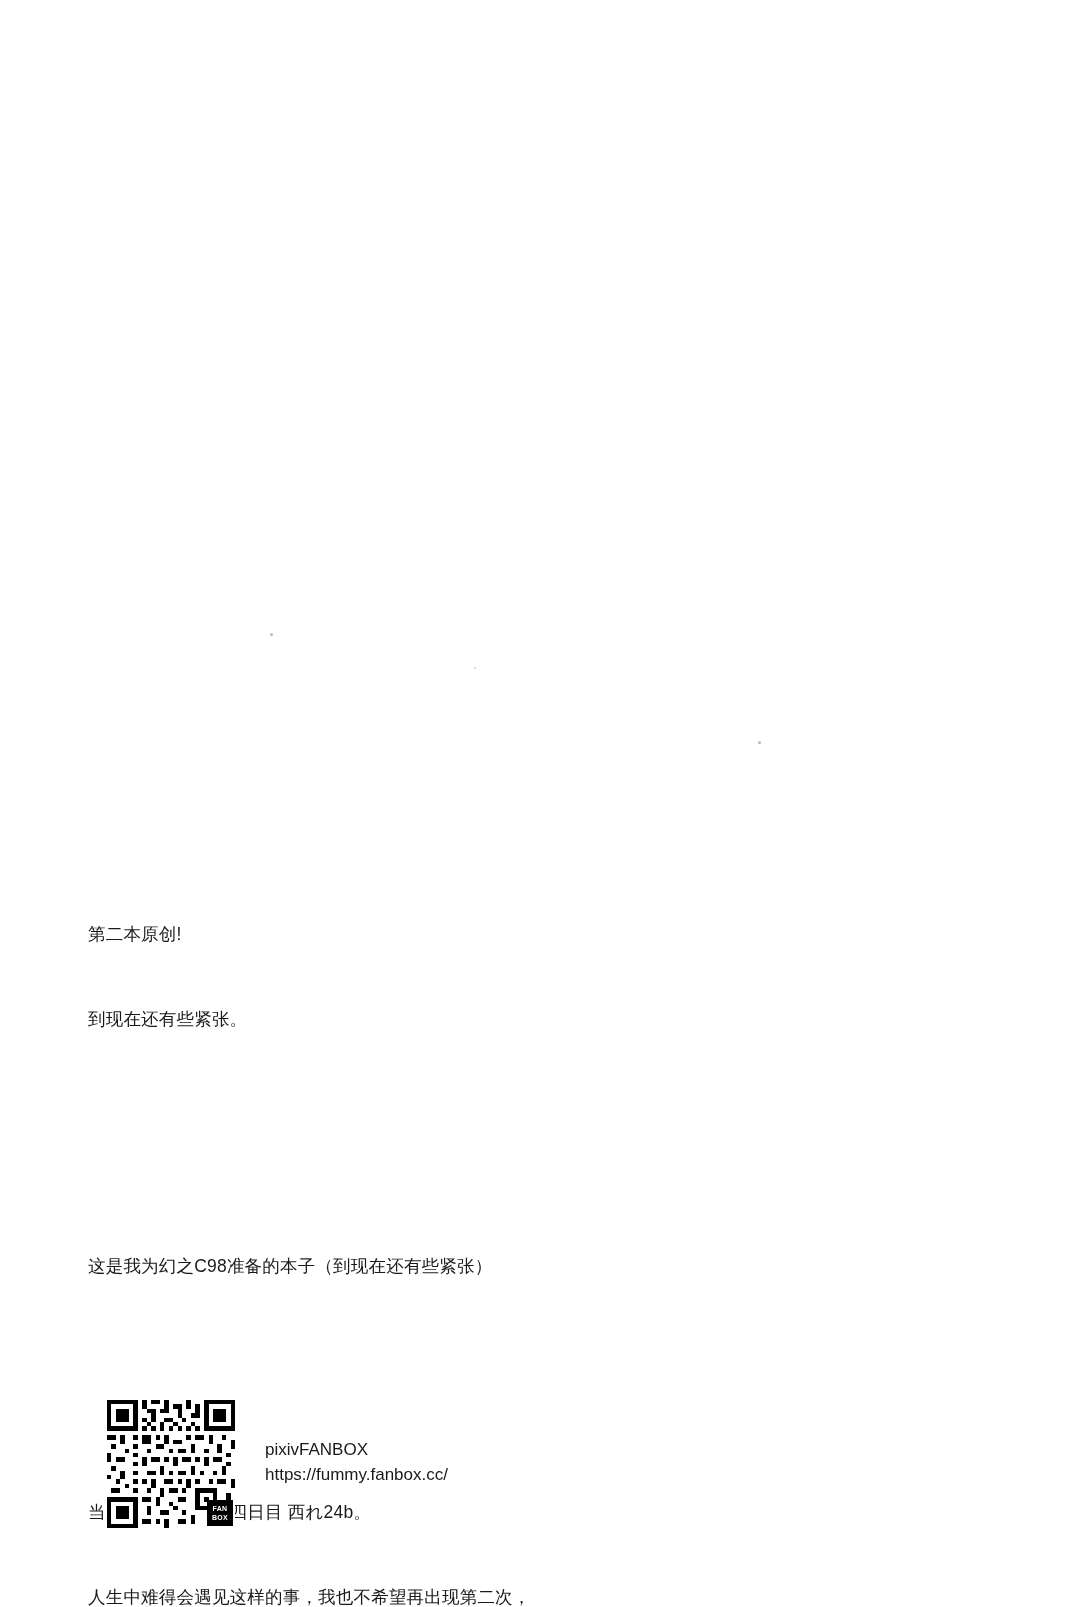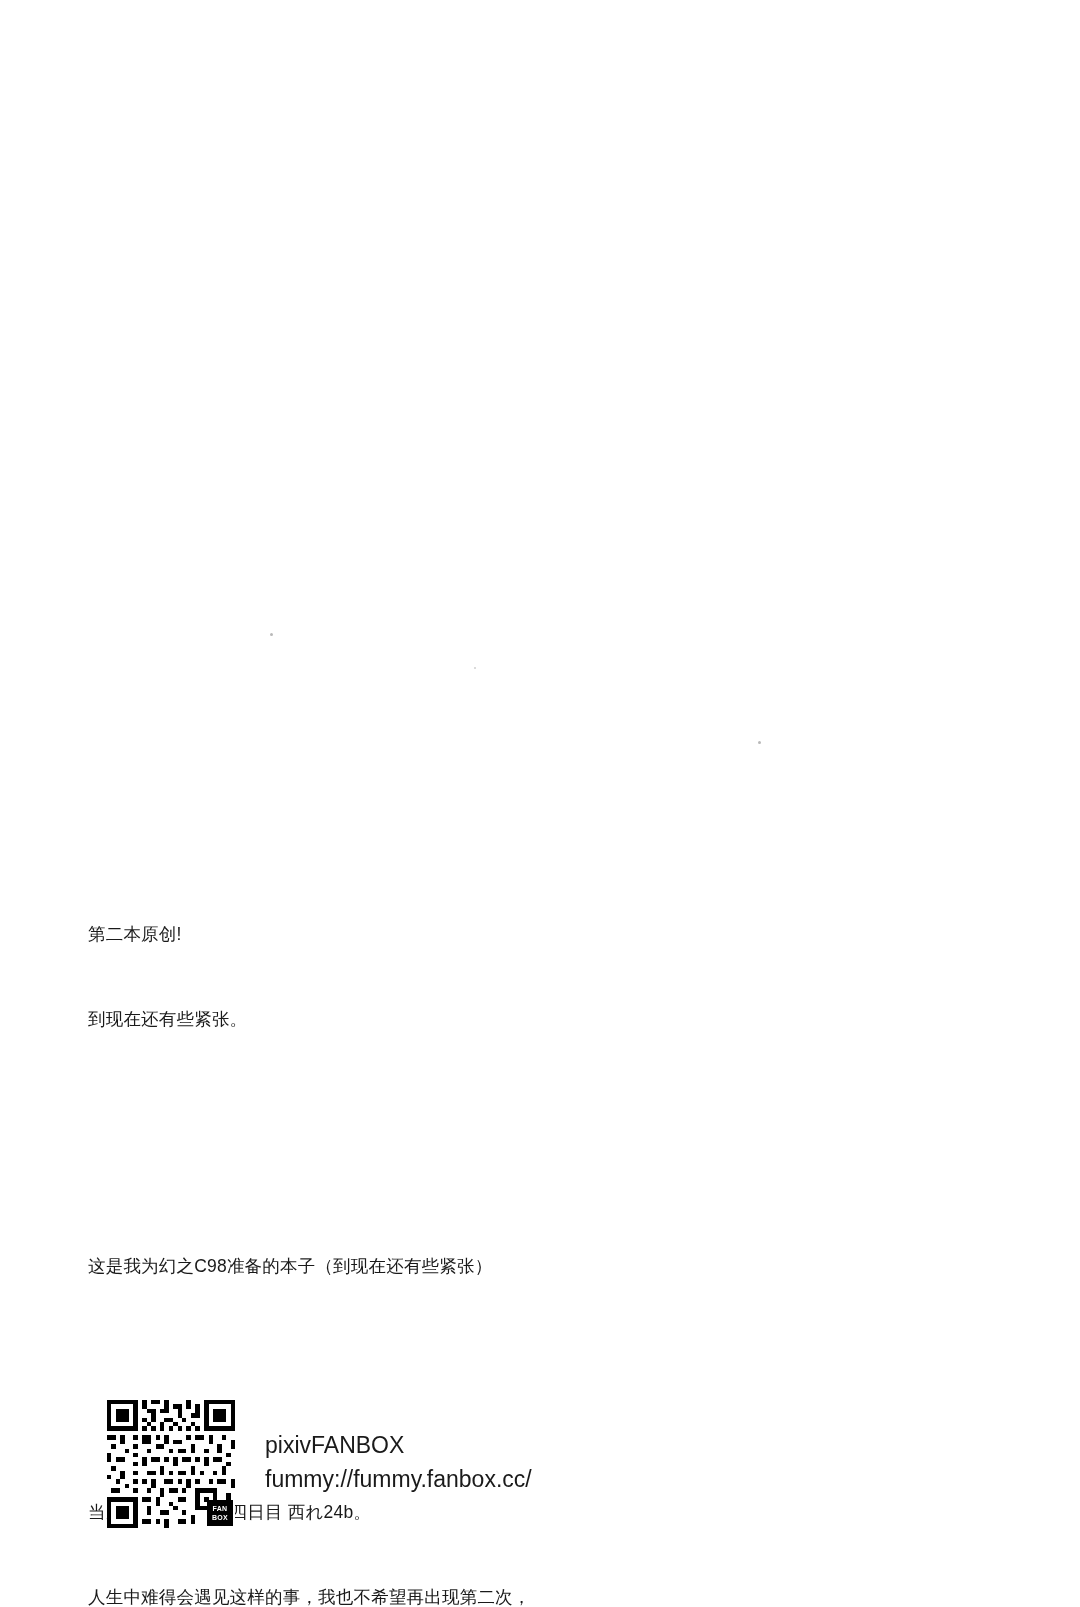--- a/index.html
+++ b/index.html
@@ -71,21 +71,21 @@
     line-height: 9px;
     font-weight: bold;
     display: flex;
     flex-direction: column;
     align-items: center;
     justify-content: center;
     letter-spacing: 0.3px;
   }
   .fanbox-text {
     color: #1a1a1a;
-    font-size: 23px;
+    font-size: 17px;
     line-height: 1.5;
     padding-bottom: 4px;
   }
   .fanbox-text .label { display: block; }
   .fanbox-text .url { display: block; }
 </style>
 </head>
 <body>
 
 <div class="page">
@@ -257,18 +257,18 @@
         </g>
       </svg>
       <div class="qr-badge">
         <span>FAN</span>
         <span>BOX</span>
       </div>
     </div>
 
     <div class="fanbox-text">
       <span class="label">pixivFANBOX</span>
-      <span class="url">fummy://fummy.fanbox.cc/</span>
+      <span class="url">https://fummy.fanbox.cc/</span>
     </div>
 
   </div>
 
 </div>
 
 </body></html>

